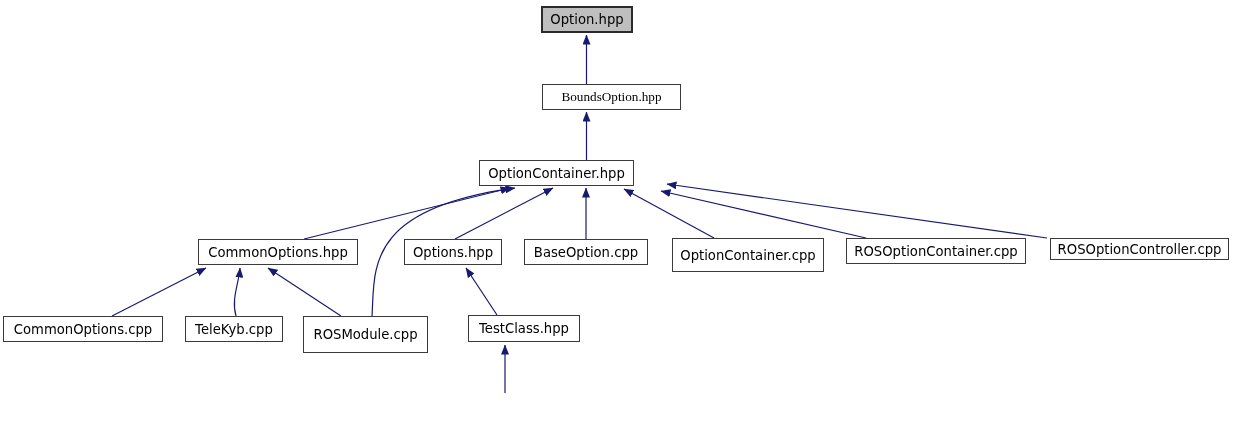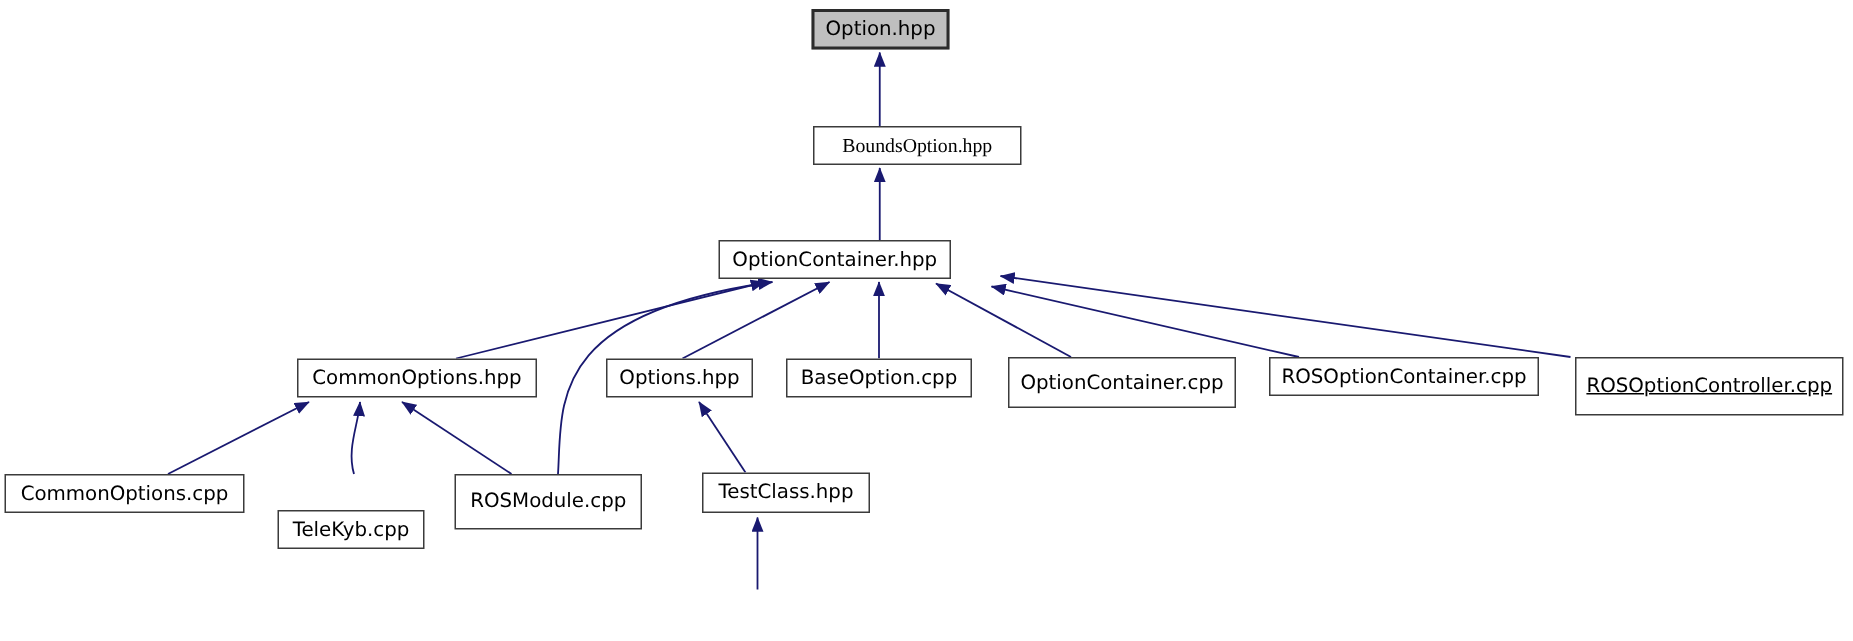--- a/index.html
+++ b/index.html
@@ -46,23 +46,23 @@
   }
   
   #n-option        { left: 541px;  top: 6px;   width: 92px;  height: 27px; }
   #n-bounds        { left: 542px;  top: 84px;  width: 139px; height: 26px; font-family: Liberation Serif, serif; }
   #n-optcont-hpp   { left: 479px;  top: 160px; width: 155px; height: 26px; }
   #n-commonopt-hpp { left: 162px;  top: 239px; width: 160px; height: 26px; margin-left: 36px; }
   #n-options-hpp   { left: 404px;  top: 239px; width: 98px;  height: 26px; }
   #n-baseopt-cpp   { left: 524px;  top: 239px; width: 124px; height: 26px; }
   #n-optcont-cpp   { left: 672px;  top: 238px; width: 152px; height: 34px; }
   #n-roscontainer  { left: 846px;  top: 238px; width: 180px; height: 26px; }
-  #n-roscontroller { left: 1050px; top: 238px; width: 179px; height: 39px; text-decoration: underline; }
+  #n-roscontroller { left: 1050px; top: 238px; width: 179px; height: 22px; }
   #n-commonopt-cpp { left: 3px;    top: 316px; width: 160px; height: 26px; }
-  #n-telekyb-cpp   { left: 185px;  top: 316px; width: 98px;  height: 26px; margin-top: 24px; }
+  #n-telekyb-cpp   { left: 185px;  top: 316px; width: 98px;  height: 26px; }
   #n-rosmodule-cpp { left: 303px;  top: 316px; width: 125px; height: 37px; }
   #n-testclass-hpp { left: 449px;  top: 315px; width: 112px; height: 27px; margin-left: 19px; }
   #n-testclass-cpp { left: 451px;  top: 393px; width: 109px; height: 26px; }
 </style>
 </head>
 <body>
 
 <div id="canvas">
 
   <svg id="edges" viewBox="0 0 1235 427" xmlns="http://www.w3.org/2000/svg">

